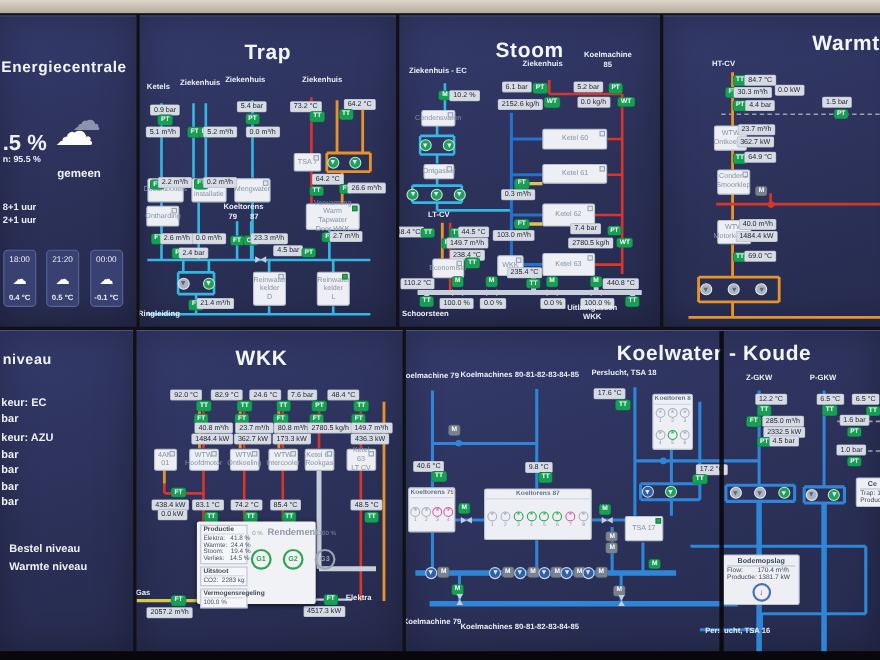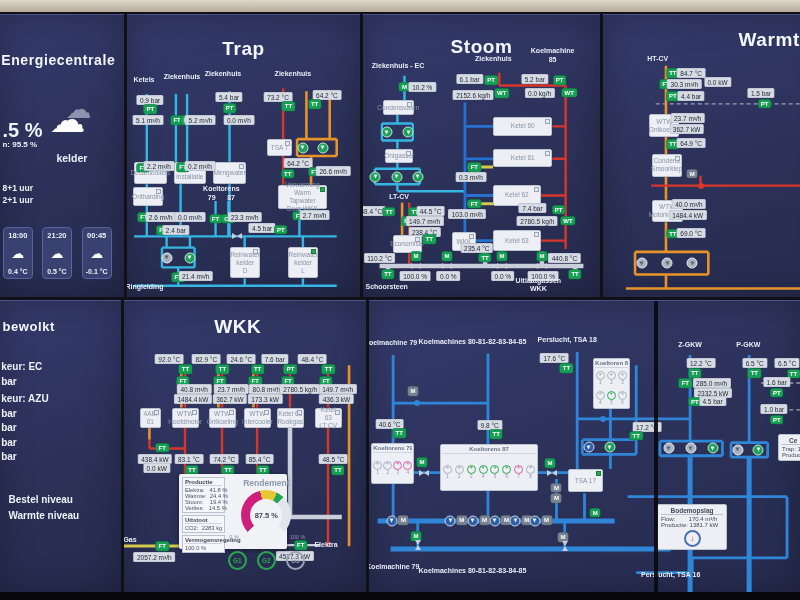--- a/index.html
+++ b/index.html
@@ -54,21 +54,21 @@
   .fn{font-size:4.5px;color:#8a94a4}
   .ninfobox{background:#edeff4;border:1px solid #b9c2cf;border-radius:2px;box-sizing:border-box;padding:2px 3px;color:#3f4a5a}
   .ninfobox .it{font-size:6.5px;font-weight:bold;text-align:center;border-bottom:1px solid #b9c2cf;margin-bottom:1px;display:block}
   .ninfobox .ir{font-size:6px;white-space:pre}
   .ninfobox .ii{width:13px;height:13px;border:2px solid #4a6fb5;border-radius:50%;margin:2px auto 0;display:flex;align-items:center;justify-content:center;color:#d9362b;font-weight:bold;font-size:8px}
   .etxt{position:absolute;color:#eef1f8;font-weight:bold;white-space:nowrap}
   .ecloud{position:absolute;line-height:1}
   .ecloud .back{position:absolute;left:16px;top:-6px;font-size:26px;color:#8b93ad}
   .ecloud .front{position:relative;font-size:36px;color:#fdfdfe}
   .wcard{position:absolute;background:#394170;border:1px solid #5a639c;border-radius:4px;display:flex;flex-direction:column;align-items:center;justify-content:space-between;padding:3px 2px;box-sizing:border-box}
-  .wtime{font-size:7.5px;font-weight:bold;color:#eef1f8}
+  .wtime{font-size:7.5px;font-weight:normal;color:#eef1f8}
   .wcloud{font-size:13px;color:#fff;line-height:1}
   .wtemp{font-size:7px;font-weight:bold;color:#eef1f8}
   .aline{position:absolute;color:#eef1f8;font-weight:bold;font-size:10px;white-space:nowrap}
   #rendement{position:absolute;left:22.7%;top:59.2%;width:44.7%;height:25.7%;background:#f0f2f6;border-radius:2px;box-shadow:0 1px 4px rgba(0,0,0,.45);display:flex;padding:3px;box-sizing:border-box;gap:3px}
   .rcol{width:42%;display:flex;flex-direction:column;gap:2px}
   .rbox{border:1px solid #b9c2cf;padding:1px 2px;font-size:5.8px;color:#4a5568;background:#f5f6f9}
   .rbox h4{margin:0 0 1px;font-size:6px;border-bottom:1px solid #cfd5de;color:#3f4a5a}
   .rbox div{white-space:pre}
   .rmain{flex:1;position:relative;text-align:center}
   .rtitle{font-size:8.5px;color:#8a9aae;font-weight:bold;margin-top:1px}
@@ -87,35 +87,35 @@
 <body>
 
 <div class="stage">
   <div class="ceiling"></div>
 
   <section class="panel" style="left:0;top:14px;width:124px;height:282px">
     <h1 class="ptitle left" style="left:1%;top:13%;font-size:14px">Energiecentrale</h1>
     <div class="etxt" style="left:2%;top:37%;font-size:20px">.5 %</div>
     <div class="etxt" style="left:2%;top:44.5%;font-size:8px">n: 95.5 %</div>
     <div class="ecloud" style="left:40%;top:31%"><span class="back">☁</span><span class="front">☁</span></div>
-    <div class="etxt" style="left:58%;top:48.5%;font-size:10.5px;transform:translateX(-50%)">kelder</div>
+    <div class="etxt" style="left:58%;top:48.5%;font-size:10.5px;transform:translateX(-50%)">gemeen</div>
     <div class="etxt" style="left:2%;top:59.5%;font-size:8.5px">8+1 uur</div>
     <div class="etxt" style="left:2%;top:63.8%;font-size:8.5px">2+1 uur</div>
     <div class="wcard" style="left:2.4%;top:75%;width:24%;height:18.5%">
       <span class="wtime">18:00</span>
       <span class="wcloud">☁</span>
       <span class="wtemp">0.4 °C</span>
     </div>
     <div class="wcard" style="left:33.9%;top:75%;width:24%;height:18.5%">
       <span class="wtime">21:20</span>
       <span class="wcloud">☁</span>
       <span class="wtemp">0.5 °C</span>
     </div>
     <div class="wcard" style="left:66%;top:75%;width:24%;height:18.5%">
-      <span class="wtime">00:45</span>
+      <span class="wtime">00:00</span>
       <span class="wcloud">☁</span>
       <span class="wtemp">-0.1 °C</span>
     </div>
   </section>
 
   <section class="panel" style="left:127px;top:14px;width:233px;height:282px">
     <h1 class="ptitle" style="left:50%;top:8%">Trap</h1>
     <svg class="pipes" viewBox="0 0 100 100" preserveAspectRatio="none">
       <path class="p-cyan" d="M8.5 28 V52 M8.5 60 V78.5 M21 28 V52 M25.8 28 V52 M23 60 V78.5 M44 27 V52 M44 60 V78.5 M38 66 V78.5 M43.5 66 V78.5 M3 78.5 H90 M74 68.7 V78.5 M50.5 78.5 V82.4 M75.5 78.5 V82.4 M17 78.5 V82.5 M27 78.5 V82.5 M15 82.5 H29 M15 89.5 H29 M15 82.5 V89.5 M29 82.5 V89.5 M22 89.5 V96 M3 96 H90 M50.5 93.4 V96 M75.5 93.4 V96"></path>
       <path class="p-red" d="M67 26 V44 M67 50 V60.2"></path>
@@ -397,21 +397,21 @@
           <i></i>
         </div>
         <div class="nbox" style="left: 96.5%; top: 68.7%; width: 6%; height: 8%;">
           <span class="bt"></span>
           <i></i>
         </div>
       </div>
   </section>
 
   <section class="panel" style="left:0;top:300px;width:121px;height:292px">
-    <h1 class="ptitle left" style="left:2%;top:6%;font-size:13px">bewolkt</h1>
+    <h1 class="ptitle left" style="left:2%;top:6%;font-size:13px">niveau</h1>
     <div class="aline" style="left:1%;top:20.5%">keur: EC</div>
     <div class="aline" style="left:1%;top:25.8%">bar</div>
     <div class="aline" style="left:1%;top:31.5%">keur: AZU</div>
     <div class="aline" style="left:1%;top:36.5%">bar</div>
     <div class="aline" style="left:1%;top:41.5%">bar</div>
     <div class="aline" style="left:1%;top:46.5%">bar</div>
     <div class="aline" style="left:1%;top:51.5%">bar</div>
     <div class="aline" style="left:7%;top:66%">Bestel niveau</div>
     <div class="aline" style="left:7%;top:71.5%">Warmte niveau</div>
   </section>
@@ -510,37 +510,35 @@
           <h4>Uitstoot</h4>
           <div>CO2:  2283 kg</div>
         </div>
         <div class="rbox">
           <h4>Vermogensregeling</h4>
           <div>100.0 %</div>
         </div>
       </div>
       <div class="rmain">
         <div class="rtitle">Rendement</div>
-        <div class="donut">
-          <span class="dval">87.5 %</span>
-        </div>
         <div class="dminmax">
           <span class="dmin">0 %</span>
           <span class="dmax">100 %</span>
         </div>
         <div class="gens">
           <div class="gen">G1</div>
           <div class="gen">G2</div>
           <div class="gen off">G3</div>
         </div>
       </div>
     </div>
   </section>
 
   <section class="panel" style="left:369px;top:300px;width:431px;height:292px">
+    <h1 class="ptitle" style="left:65%;top:3.5%">Koelwater - Koude</h1>
     <svg class="pipes" viewBox="0 0 100 100" preserveAspectRatio="none">
       <path class="p-dash" d="M91 28.1 H100 M91 37.3 H100"></path>
       <path class="p-kblue" d="M5.6 18.5 V48.6 M27.6 18 V49 M48.3 17.5 V57.5 M5.6 35 H27.6 M48.3 40.4 H74.5 M56 37 V47.5 M49.5 47.5 H62 M49.5 52.5 H62 M49.5 47.5 V52.5 M62 47.5 V52.5 M56 52.5 V57.5 M62 22 V47.5 M74.5 18.5 V48 M67.5 48 H82 M67.5 53 H82 M67.5 48 V53 M82 48 V53 M88.2 18.5 V48.5 M84 48.5 H92.5 M84 53.5 H92.5 M84 48.5 V53.5 M92.5 48.5 V53.5 M5.6 62.7 V75.3 M27.6 65.1 V75.3 M11.3 75.3 V84.9 M45.4 75.3 V84.9 M50 65.8 V75.3 M10.2 58.8 H16.5 M39.2 58.8 H46.2 M43.5 61 V75.3 M60 67 H97 M97 67 V88 M97 88 H75 M75 88 V93 M75 93 H62"></path>
       <path class="p-kthick" d="M2 75.3 H57 M5 84.9 H70 M74.5 53 V100 M88.2 53.5 V100"></path>
     </svg>
     <div class="nodes">
         <div class="nlabel" style="left: 5%; top: 14.5%;">Koelmachine 79</div>
         <div class="nlabel" style="left: 24%; top: 14%;">Koelmachines 80-81-82-83-84-85</div>
         <div class="nlabel" style="left: 46%; top: 13.5%;">Perslucht, TSA 18</div>
         <div class="nlabel" style="left: 74.5%; top: 15%;">Z-GKW</div>

